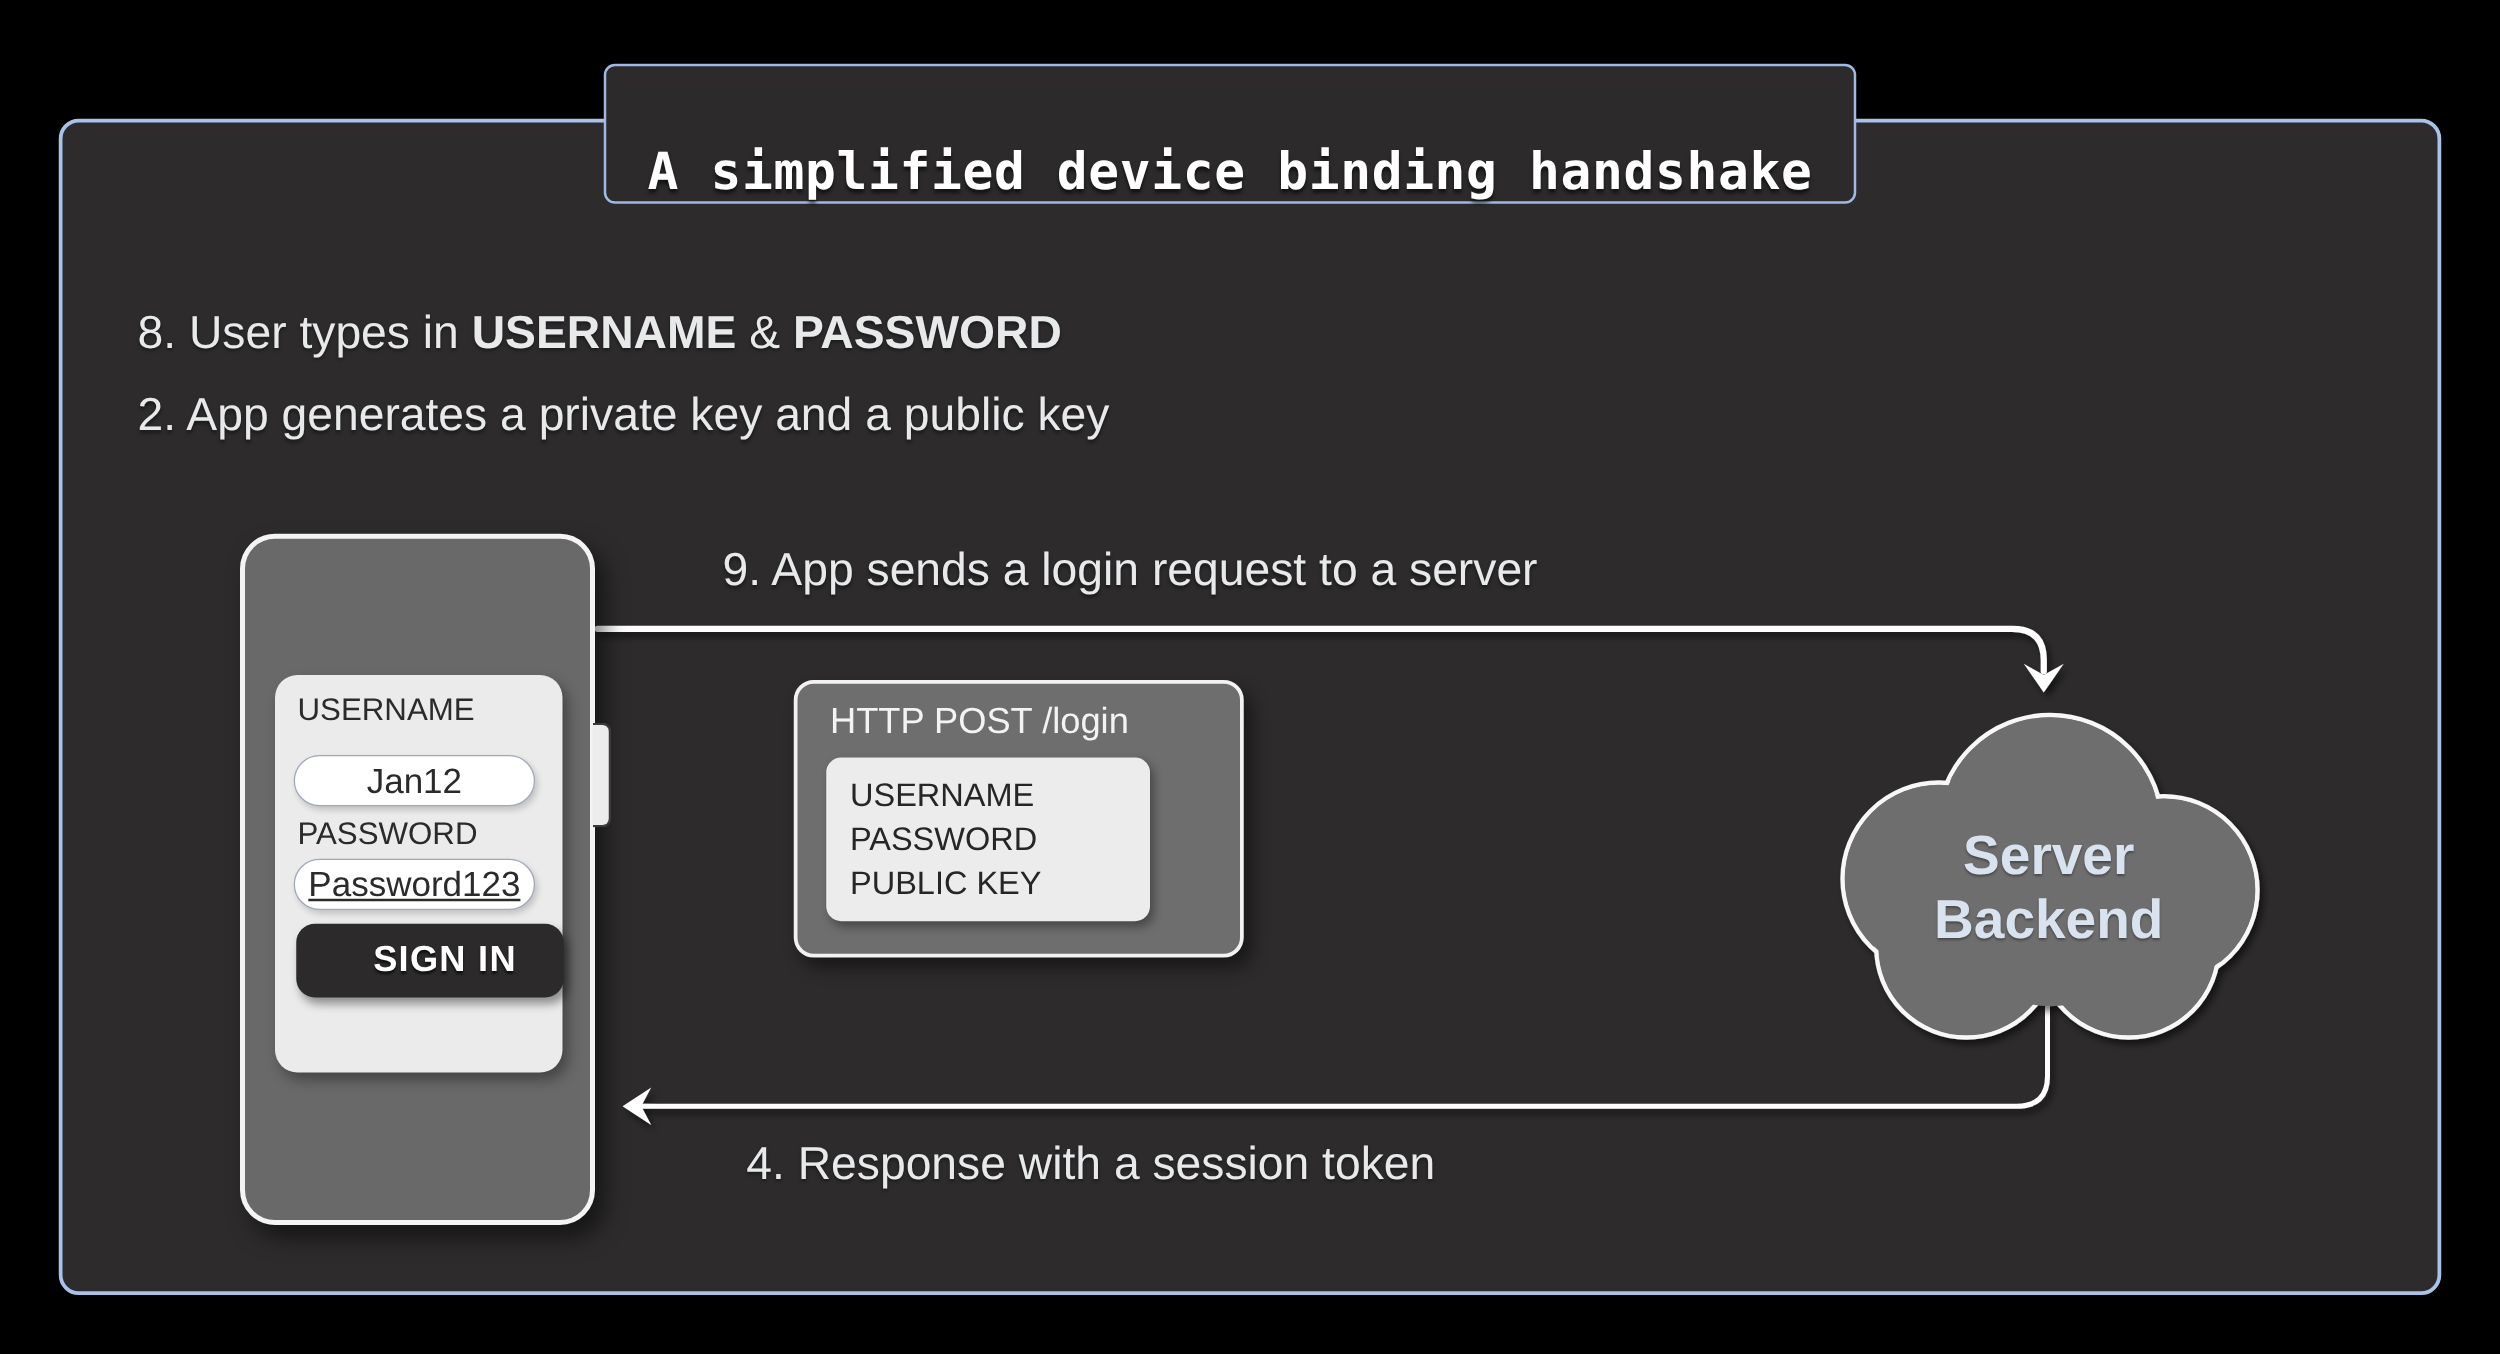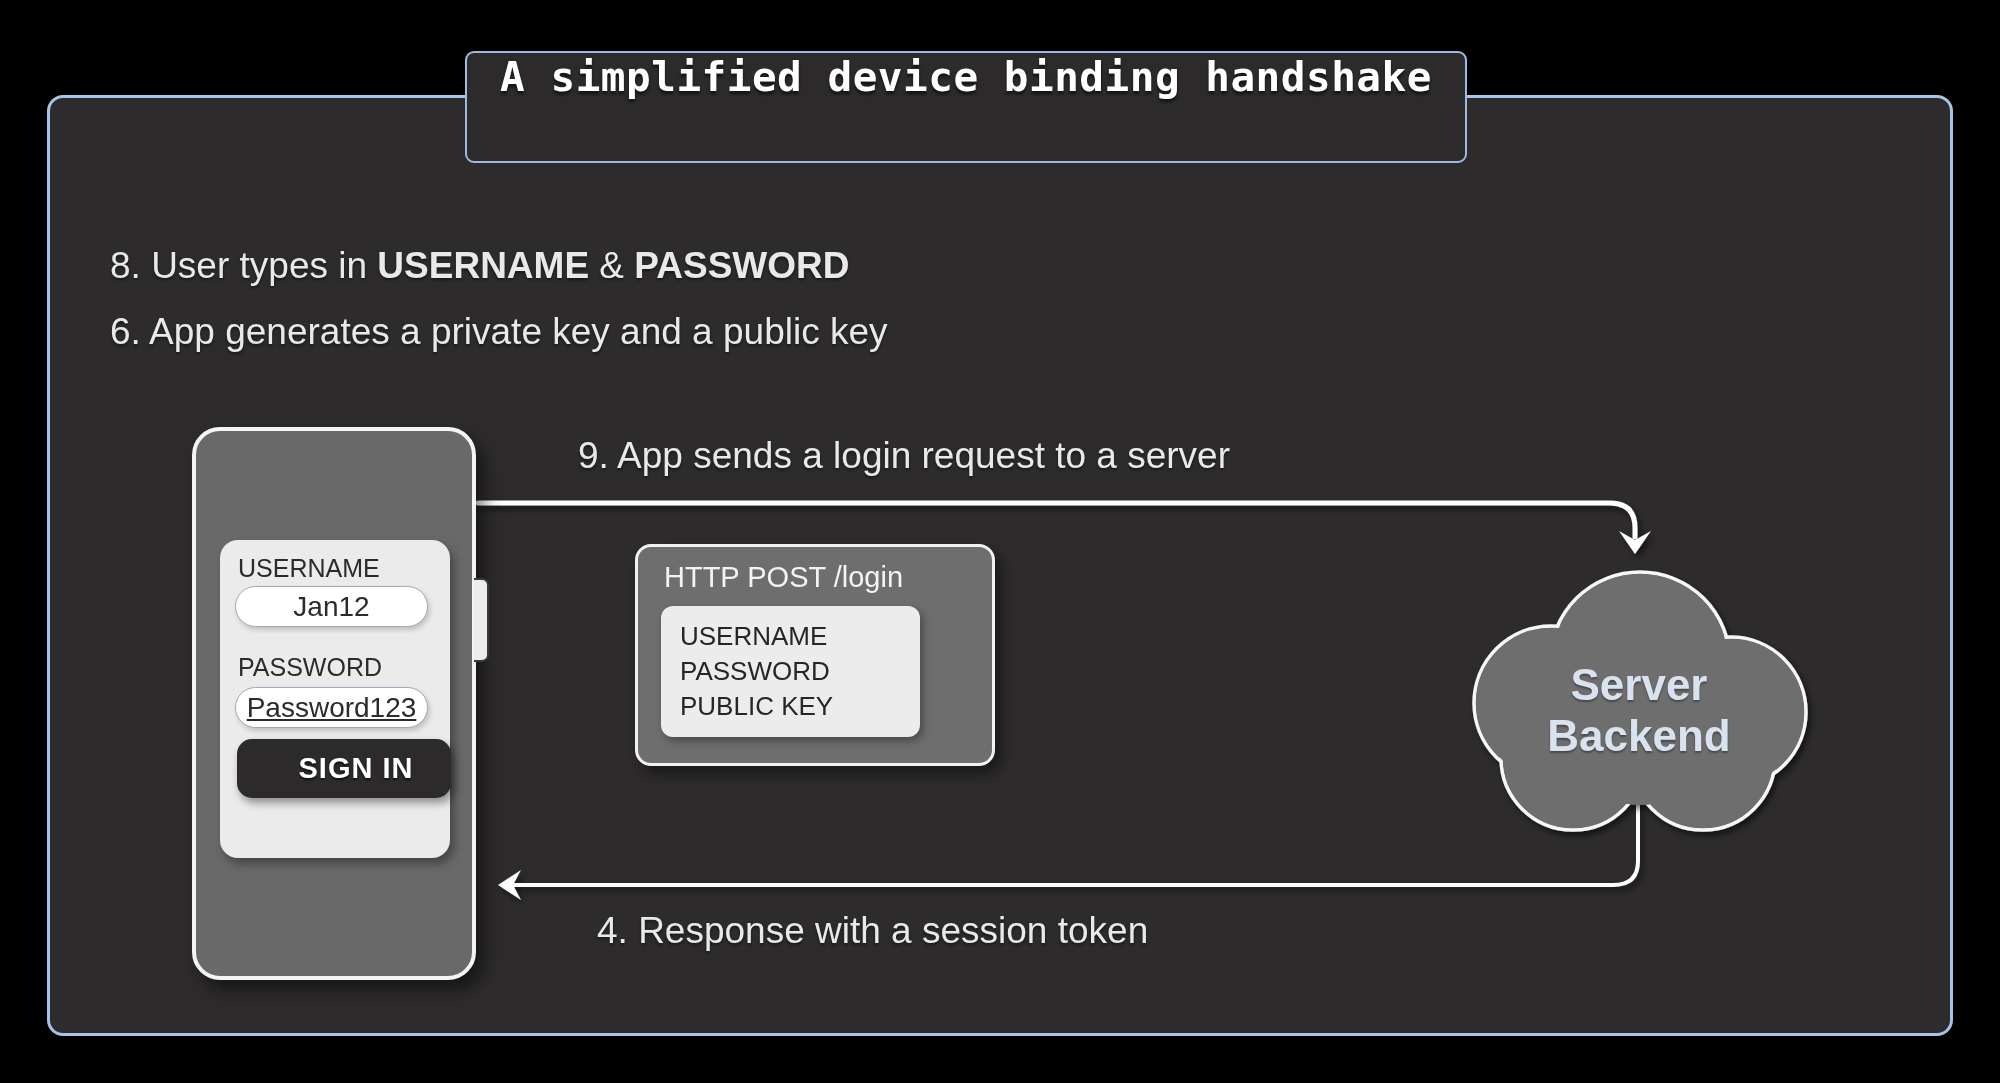--- a/index.html
+++ b/index.html
@@ -21,28 +21,28 @@
     left: 47px; top: 95px;
     width: 1906px; height: 941px;
     background: #2d2b2c;
     border: 3px solid #a9c2ea;
     border-radius: 16px;
     box-sizing: border-box;
   }
   
   .title-box {
     position: absolute;
-    left: 465px; top: 51px;
+    left: 483px; top: 51px;
     width: 1002px; height: 112px;
     background: #2c2a2b;
     border: 2px solid #9fb9e3;
     border-radius: 9px;
     box-sizing: border-box;
     display: flex;
-    align-items: flex-start;
+    align-items: flex-end;
     justify-content: center;
     z-index: 4;
   }
   .title-box .title-text {
     font-family: "DejaVu Sans Mono", monospace;
     font-weight: bold;
     font-size: 41px;
     color: #ffffff;
     letter-spacing: 0.5px;
     text-shadow: 0 3px 3px rgba(0,0,0,0.55);
@@ -164,21 +164,21 @@
     border: 1.5px solid #9fa8ba;
     border-radius: 22px;
     box-sizing: border-box;
     display: flex;
     align-items: center;
     justify-content: center;
     font-size: 28px;
     color: #2b2b2b;
     box-shadow: 2px 3px 5px rgba(0,0,0,0.18);
   }
-  .input-username { top: 46px; }
+  .input-username { top: 64px; }
   .input-password { top: 147px; text-decoration: underline; }
   .signin-button {
     position: absolute;
     left: 17px; top: 199px;
     width: 190px; height: 59px;
     background: #2c2a2b;
     border-radius: 15px;
     display: flex;
     align-items: center;
     justify-content: center;
@@ -199,21 +199,21 @@
 
   <div class="panel"></div>
 
   <div class="title-box">
     <span class="title-text">A simplified device binding handshake</span>
   </div>
 
   <div class="step step-1">
     <span>8. User types in </span><b>USERNAME</b><span> &amp; </span><b>PASSWORD</b>
   </div>
-  <div class="step step-2">6. App generates a private key and a public key</div>
+  <div class="step step-2">2. App generates a private key and a public key</div>
   <div class="step step-3">9. App sends a login request to a server</div>
   <div class="step step-4">4. Response with a session token</div>
 
   <svg class="overlay" width="2000" height="1083" viewBox="0 0 2000 1083">
     <defs>
       <filter id="softShadow" x="-20%" y="-20%" width="140%" height="140%">
         <feDropShadow dx="3" dy="4" stdDeviation="3" flood-color="#000000" flood-opacity="0.55"></feDropShadow>
       </filter>
     </defs>
 

